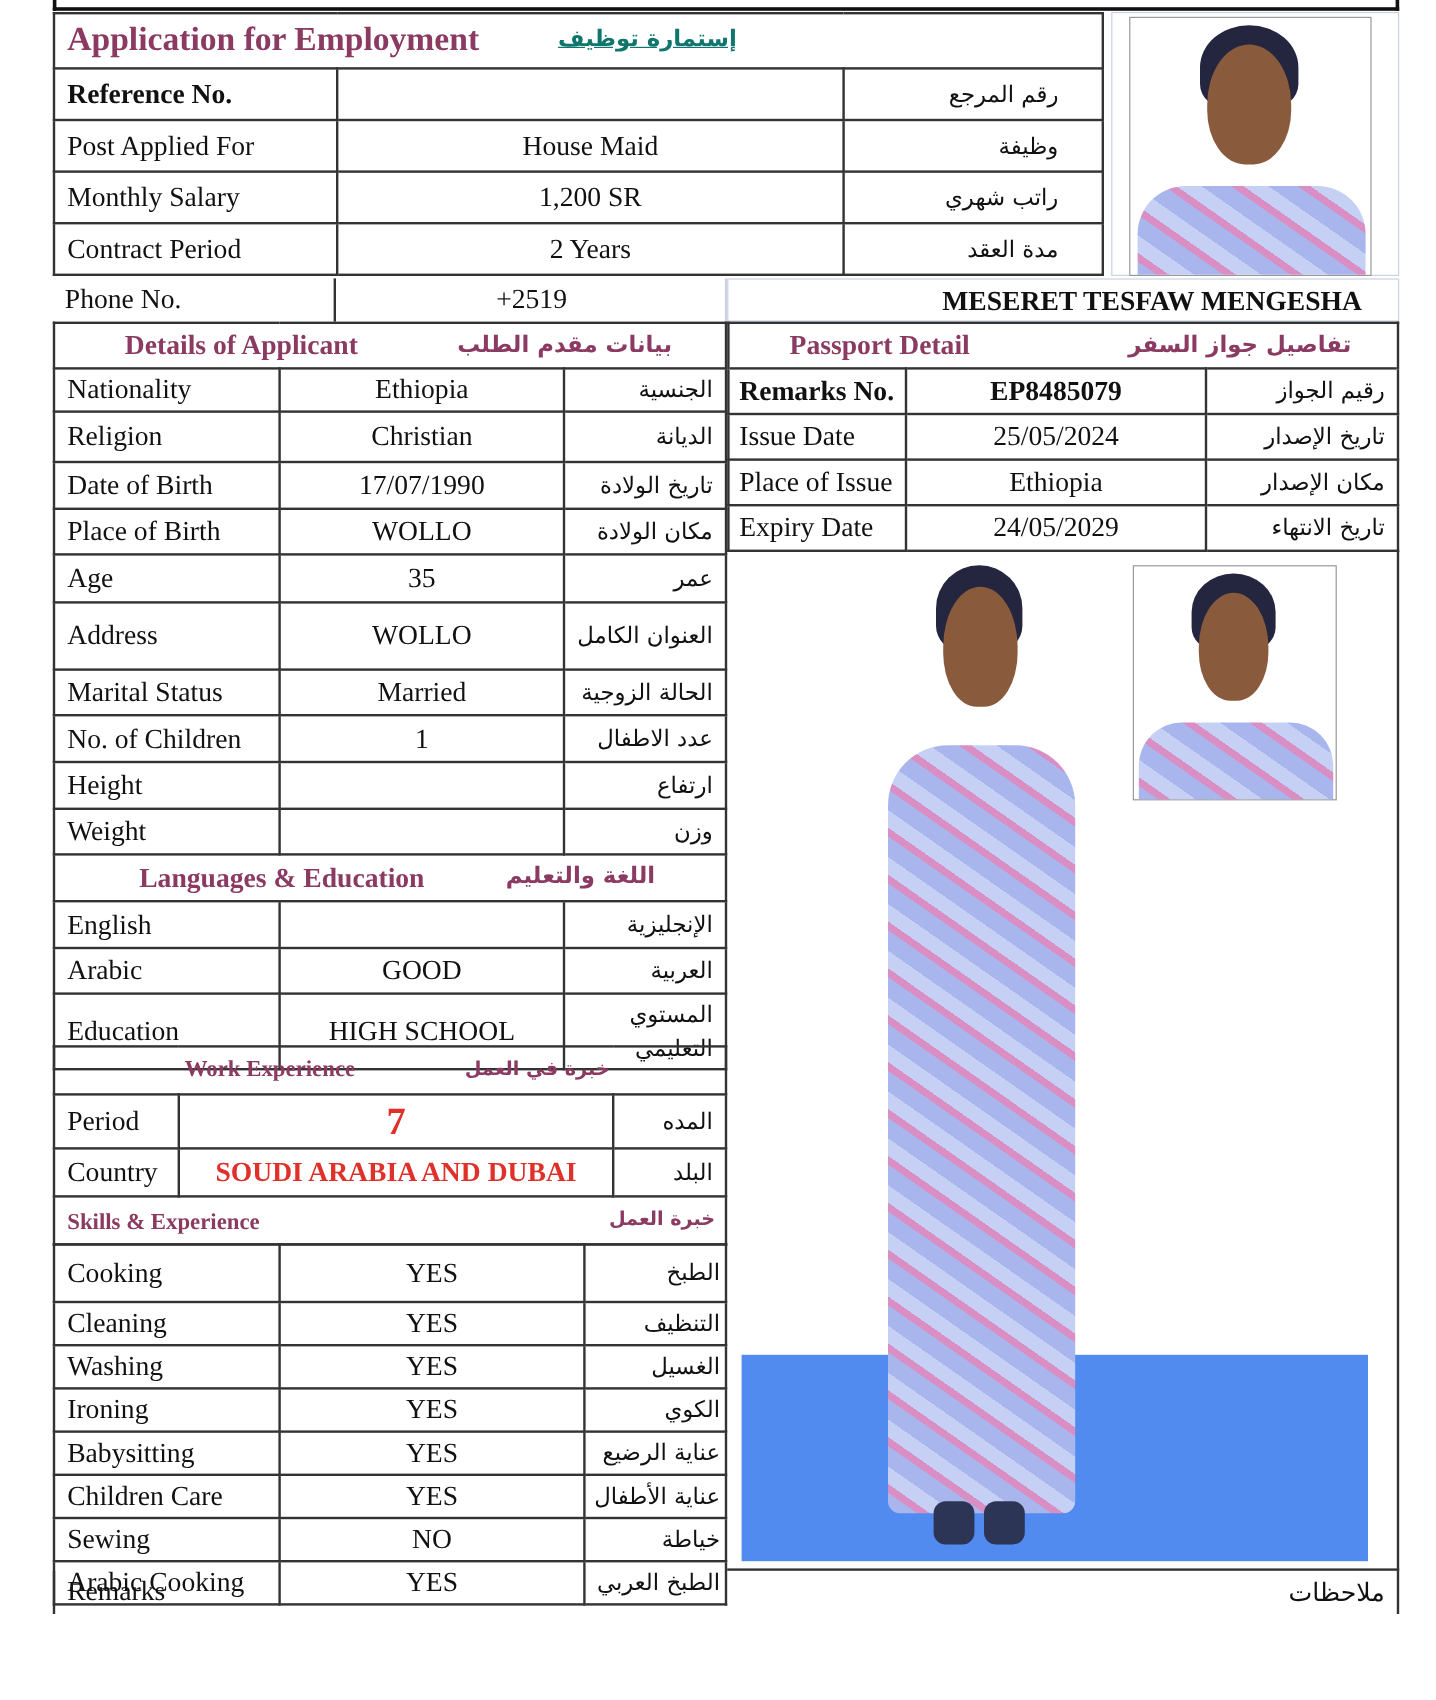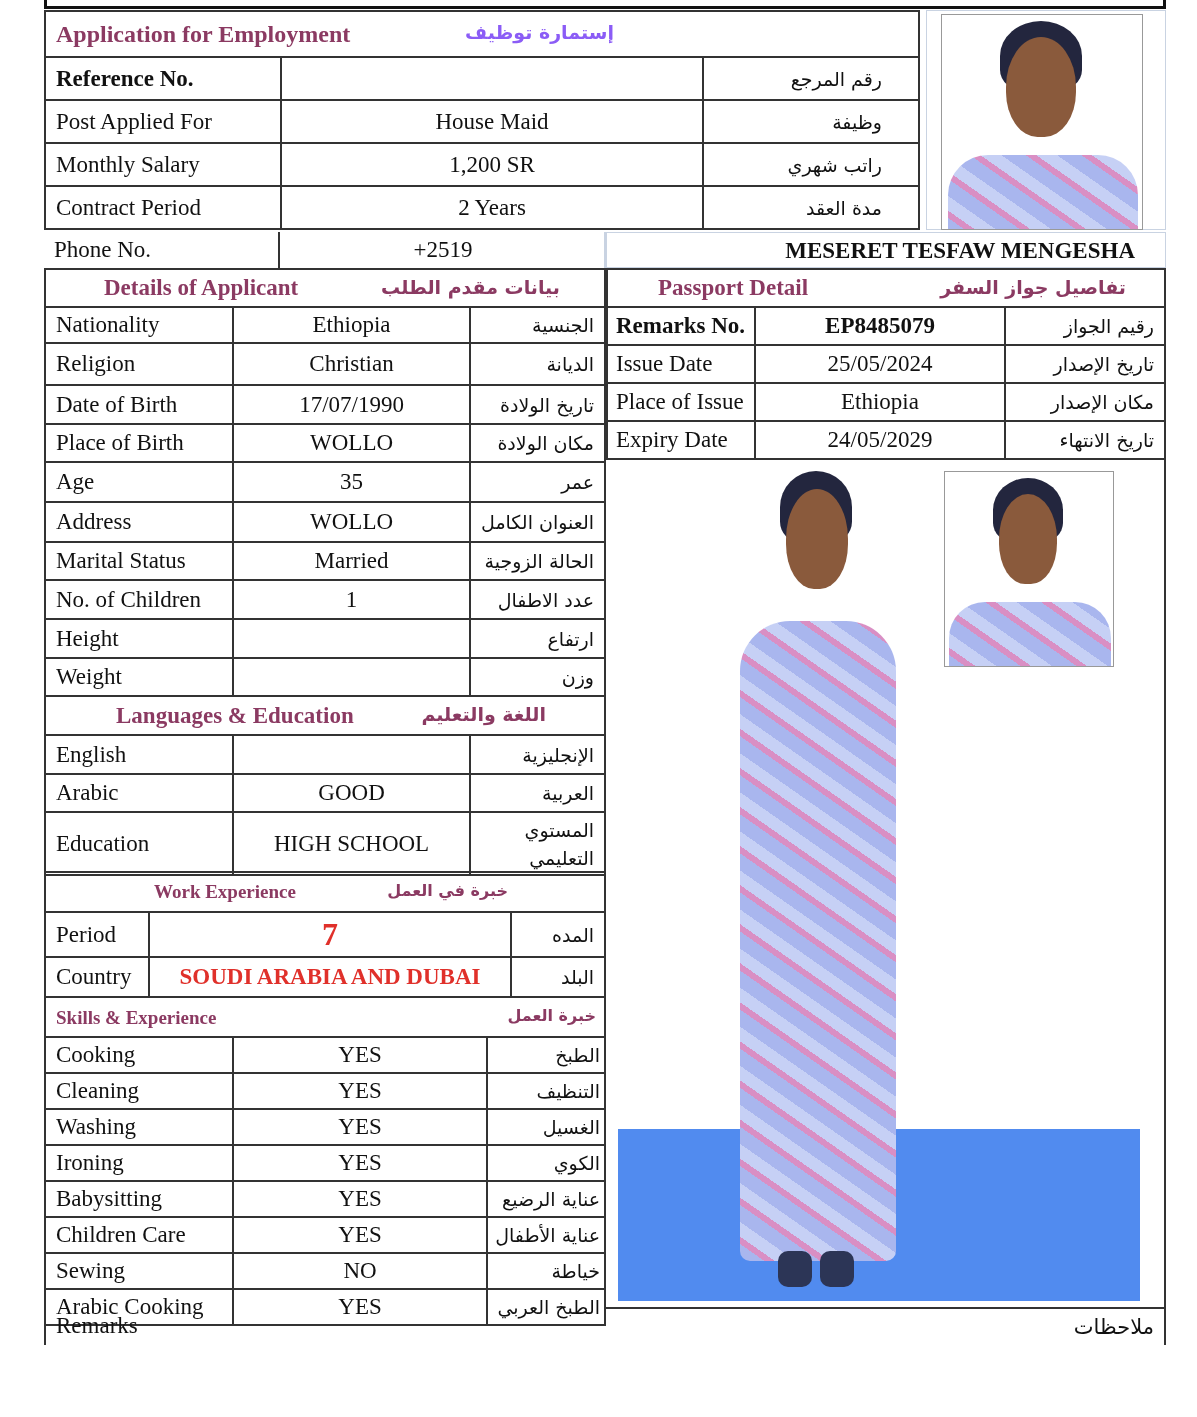--- a/index.html
+++ b/index.html
@@ -22,22 +22,22 @@
 </style>
 </head>
 <body>
 
 <div class="abs topbar"></div>
 
 <table class="abs" style="left:44px;top:10px;width:876px;">
   <tbody>
       <tr style="height:46px;">
     <td colspan="3" style="height:46px;border-right:2px solid #333;">
-      <span class="maroon" style="font-size:24px;">Application for Employment</span>
-      <span class="maroon ar" style="position:absolute;left:420px;top:10px;color:#8b5cf6;font-weight:bold;">إستمارة توظيف</span>
+      <span class="maroon" style="font-size:28px;">Application for Employment</span>
+      <span class="maroon ar" style="position:absolute;left:420px;top:10px;color:#0f766e;font-weight:bold;text-decoration:underline;">إستمارة توظيف</span>
     </td>
   </tr>
   <tr style="height:43px;">
     <td class="b" style="width:236px;height:43px;">Reference No.</td>
     <td class="c" style="width:422px;"></td>
     <td class="ar" style="padding-right:36px;">رقم المرجع</td>
   </tr>
   <tr style="height:43px;">
     <td style="height:43px;">Post Applied For</td>
     <td class="c">House Maid</td>
@@ -97,21 +97,21 @@
         <td style="height:38px;">Place of Birth</td>
         <td class="c">WOLLO</td>
         <td class="ar">مكان الولادة</td>
       </tr>
   <tr>
         <td style="height:40px;">Age</td>
         <td class="c">35</td>
         <td class="ar">عمر</td>
       </tr>
   <tr>
-        <td style="height:40px;">Address</td>
+        <td style="height:56px;">Address</td>
         <td class="c">WOLLO</td>
         <td class="ar">العنوان الكامل</td>
       </tr>
   <tr>
         <td style="height:38px;">Marital Status</td>
         <td class="c">Married</td>
         <td class="ar">الحالة الزوجية</td>
       </tr>
   <tr>
         <td style="height:39px;">No. of Children</td>
@@ -177,21 +177,21 @@
     </td>
   </tr>
 </tbody>
   </table>
 
 <table class="abs" style="left:44px;top:1036px;width:562px;">
   <tbody>
       <tr>
         <td style="width:188px;height:35px;">Cooking</td>
         <td class="c" style="width:254px;">YES</td>
-        <td class="ar" style="padding:0 4px;">الطبخ</td>
+        <td class="ar" style="padding:12px 4px;">الطبخ</td>
       </tr>
   <tr>
         <td style="height:34px;">Cleaning</td>
         <td class="c">YES</td>
         <td class="ar" style="padding:0 4px;">التنظيف</td>
       </tr>
   <tr>
         <td style="height:34px;">Washing</td>
         <td class="c">YES</td>
         <td class="ar" style="padding:0 4px;">الغسيل</td>

